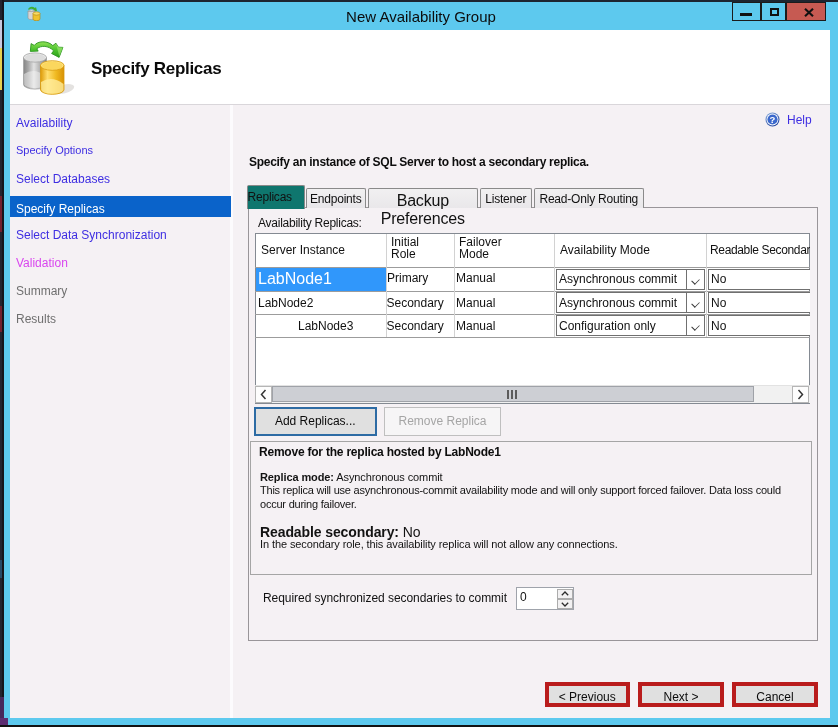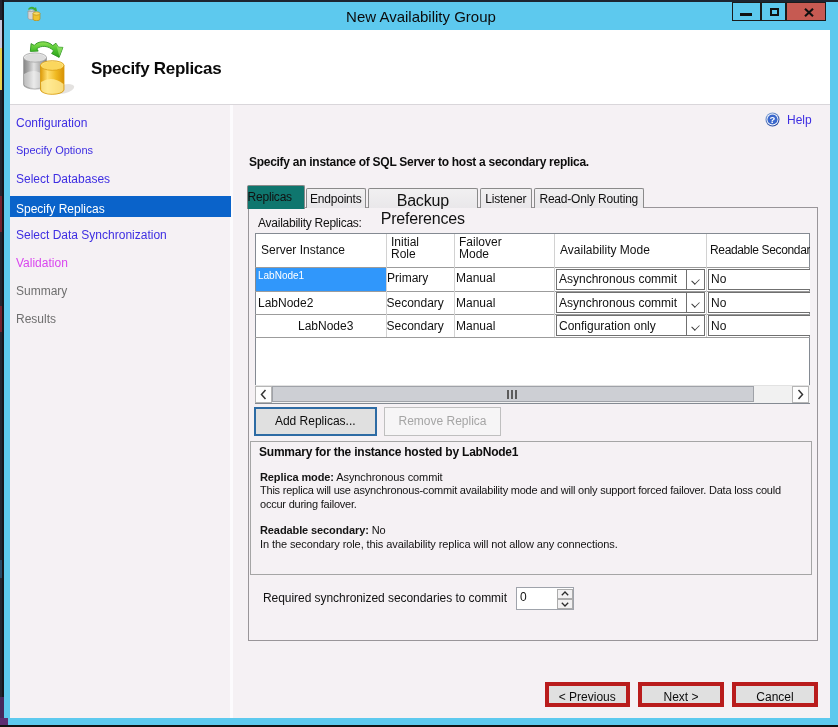--- a/index.html
+++ b/index.html
@@ -93,21 +93,21 @@
     <path d="M21 46 Q32 39 43.5 48 L43.5 54 A11.3 4.4 0 0 1 21.2 54 Z" fill="#ffec9c" opacity="0.8"></path>
   </g>
   <path d="M10.3 15.4 L11.1 7.6 L14.3 9.4 C17.5 4.9 27.5 4.2 32.8 9.6 L35.9 7.2 L38.4 11.2 L42.9 11.4 L39.1 21.4 L31.6 17.5 L33.6 14.8 C28.5 9.4 21 9.2 16.8 12.8 L18.2 15.1 Z" fill="url(#agr)" stroke="#2d9421" stroke-width="0.9" stroke-linejoin="round"></path>
   <path d="M35.9 7.2 L38.4 11.2 L42.9 11.4 L39.3 20.2 Z" fill="#aef07e" opacity="0.55"></path>
 </svg>
 
 <div class="abs" style="left:10px;top:105px;width:820px;height:613px;background:#f5f1f4;"></div>
 
 <div class="abs" style="left:230px;top:105px;width:2.5px;height:613px;background:#fcfbfd;"></div>
 
-<div class="abs" style="left:16px;top:116px;font-size:12px;color:#3e2ee2;">Configuration</div>
+<div class="abs" style="left:16px;top:116px;font-size:12px;color:#3e2ee2;">Availability</div>
 <div class="abs" style="left:16px;top:144px;font-size:11px;color:#3e2ee2;">Specify Options</div>
 <div class="abs" style="left:16px;top:172px;font-size:12px;color:#3e2ee2;">Select Databases</div>
 <div class="abs" style="left:10px;top:196px;width:221px;height:21px;background:#0a63ca;"></div>
 <div class="abs" style="left:16px;top:202px;font-size:12px;color:#ffffff;">Specify Replicas</div>
 <div class="abs" style="left:16px;top:228px;font-size:12px;color:#3e2ee2;">Select Data Synchronization</div>
 <div class="abs" style="left:16px;top:256px;font-size:12px;color:#d946ef;">Validation</div>
 <div class="abs" style="left:16px;top:284px;font-size:12px;color:#6f6f6f;">Summary</div>
 <div class="abs" style="left:16px;top:312px;font-size:12px;color:#6f6f6f;">Results</div>
 
 <svg class="abs" style="left:765px;top:112px;" width="15" height="15" viewBox="0 0 15 15">
@@ -147,21 +147,21 @@
 
 <div class="abs" style="left:255px;top:266.5px;width:554.5px;height:1px;background:#9c9c9c;"></div>
 <div class="abs" style="left:255px;top:290.8px;width:554.5px;height:1px;background:#9c9c9c;"></div>
 <div class="abs" style="left:255px;top:313.5px;width:554.5px;height:1px;background:#9c9c9c;"></div>
 <div class="abs" style="left:255px;top:336.5px;width:554.5px;height:1px;background:#9c9c9c;"></div>
 <div class="abs" style="left:386px;top:234px;width:1px;height:103px;background:#d2d2d2;"></div>
 <div class="abs" style="left:454px;top:234px;width:1px;height:103px;background:#d2d2d2;"></div>
 <div class="abs" style="left:554px;top:234px;width:1px;height:103px;background:#d2d2d2;"></div>
 <div class="abs" style="left:706px;top:234px;width:1px;height:103px;background:#d2d2d2;"></div>
 
-<div class="abs" style="left:255.5px;top:267.8px;width:130px;height:22.8px;background:#3097fb;color:#fff;font-size:10px;padding:2.5px 0 0 2.5px;">LabNode1</div>
+<div class="abs" style="left:255.5px;top:267.8px;width:130px;height:22.8px;background:#3097fb;color:#fff;font-size:16px;padding:2.5px 0 0 2.5px;">LabNode1</div>
 <div class="abs" style="left:387px;top:270.5px;font-size:12px;color:#111;">Primary</div>
 <div class="abs" style="left:456px;top:270.5px;font-size:12px;color:#111;">Manual</div>
 
 <div class="abs" style="left:258px;top:295.5px;font-size:12px;color:#111;">LabNode2</div>
 <div class="abs" style="left:386.5px;top:295.5px;font-size:12px;color:#111;">Secondary</div>
 <div class="abs" style="left:456px;top:295.5px;font-size:12px;color:#111;">Manual</div>
 
 <div class="abs" style="left:258px;top:318.5px;font-size:12px;color:#111;margin-left:40px;">LabNode3</div>
 <div class="abs" style="left:386.5px;top:318.5px;font-size:12px;color:#111;">Secondary</div>
 <div class="abs" style="left:456px;top:318.5px;font-size:12px;color:#111;">Manual</div>
@@ -198,24 +198,24 @@
 <div class="abs" style="left:511px;top:389.5px;width:2px;height:9px;background:#5c5c5c;"></div>
 <div class="abs" style="left:515px;top:389.5px;width:2px;height:9px;background:#5c5c5c;"></div>
 <div class="abs sbtn" style="left:791.5px;top:385.5px;width:17px;height:17px;border:1px solid #b5b5b5;"><svg width="7" height="11" viewBox="0 0 7 11" style="margin-top:2px;">
       <path d="M1.5 1 L5.5 5.5 L1.5 10" fill="none" stroke="#333" stroke-width="1.5"></path>
     </svg></div>
 
 <div class="abs" style="left:254px;top:406.5px;width:122.5px;height:29px;border:2px solid #2d6ba4;background:#e0e0e0;font-size:12px;color:#0b0b0b;text-align:center;line-height:25px;">Add Replicas...</div>
 <div class="abs" style="left:384px;top:406.5px;width:117px;height:29px;border:1px solid #bfbfbf;background:#f6f5f6;font-size:12px;color:#a5a5a5;text-align:center;line-height:27px;">Remove Replica</div>
 
 <div class="abs" style="left:250px;top:441px;width:562px;height:134px;border:1px solid #a5a5a5;"></div>
-<div class="abs" style="left:259px;top:445px;font-size:12px;font-weight:bold;color:#0d0d0d;letter-spacing:-0.22px;">Summary for the instance hosted by LabNode1</div>
+<div class="abs" style="left:259px;top:445px;font-size:12px;font-weight:bold;color:#0d0d0d;letter-spacing:-0.22px;">Remove for the replica hosted by LabNode1</div>
 <div class="abs" style="left:260px;top:470.5px;font-size:11px;color:#131313;letter-spacing:-0.1px;"><b>Replica mode:</b> Asynchronous commit</div>
 <div class="abs" style="left:260px;top:484px;width:560px;font-size:11px;line-height:13.8px;color:#131313;letter-spacing:-0.22px;">This replica will use asynchronous-commit availability mode and will only support forced failover. Data loss could<br>occur during failover.</div>
-<div class="abs" style="left:260px;top:523.5px;font-size:11px;color:#131313;letter-spacing:-0.1px;"><b>Readable secondary:</b> No</div>
+<div class="abs" style="left:260px;top:523.5px;font-size:14px;color:#131313;letter-spacing:-0.1px;"><b>Readable secondary:</b> No</div>
 <div class="abs" style="left:260px;top:538px;font-size:11px;color:#131313;letter-spacing:-0.1px;">In the secondary role, this availability replica will not allow any connections.</div>
 
 <div class="abs" style="left:263px;top:590.5px;font-size:12px;color:#111;letter-spacing:-0.05px;">Required synchronized secondaries to commit</div>
 <div class="abs" style="left:516px;top:587px;width:58px;height:23px;border:1px solid #9fa3ab;background:#fff;"></div>
 <div class="abs" style="left:520px;top:590px;font-size:12px;color:#111;">0</div>
 <div class="abs spin" style="left:557px;top:588.5px;width:15.5px;height:10px;">
     <svg width="8" height="5" viewBox="0 0 8 5">
       <path d="M0.8 4.2 L4 1 L7.2 4.2" fill="none" stroke="#2b2b2b" stroke-width="1.3"></path>
     </svg>
   </div>

